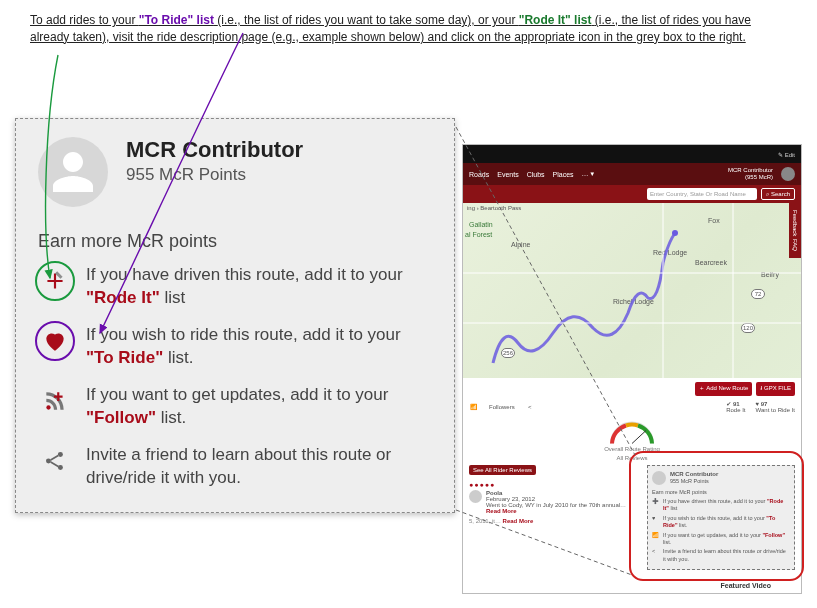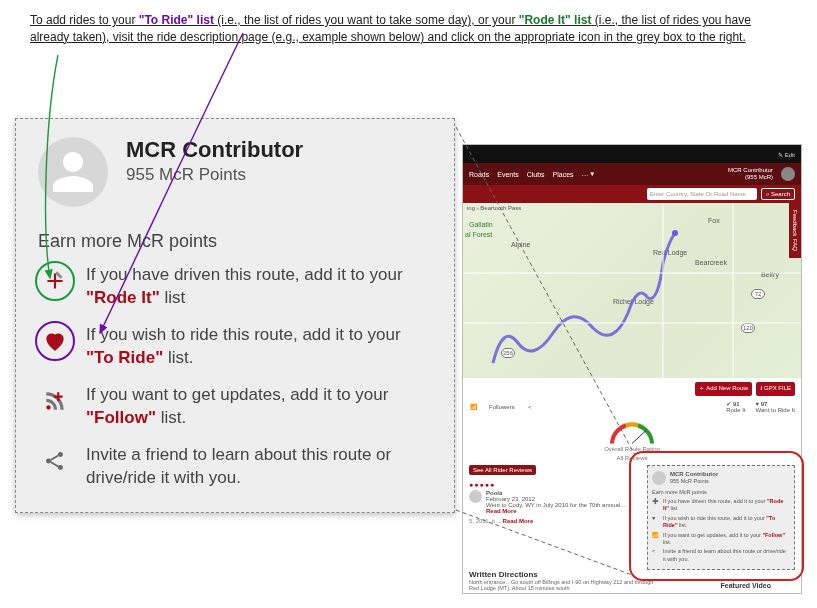--- a/index.html
+++ b/index.html
@@ -308,24 +308,20 @@
             </div>
           <div class="mrow">
               <span class="mi">&lt;</span>
               <span>Invite a friend to learn about this route or drive/ride it with you.</span>
             </div>
         </div>
       </div>
     </div>
   </div>
 
-  <div class="wd">
-    <div class="wt">Written Directions</div>
-    <div style="font-size:5.5px; color:#666; max-width:190px;">North entrance…Go south off Billings and I-90 on Highway 212 and through Red Lodge (MT). About 15 minutes south</div>
-  </div>
   <div class="fv">Featured Video</div>
 </div>
 
 <div class="redcirc" style="left:629px; top:451px; width:175px; height:130px;"></div>
 
 <svg class="overlay">
   <defs>
     <marker id="arr-green" markerWidth="8" markerHeight="8" refX="6" refY="3" orient="auto">
       <path d="M0,0 L7,3 L0,6 Z" fill="#1a9a3e"></path>
     </marker>

